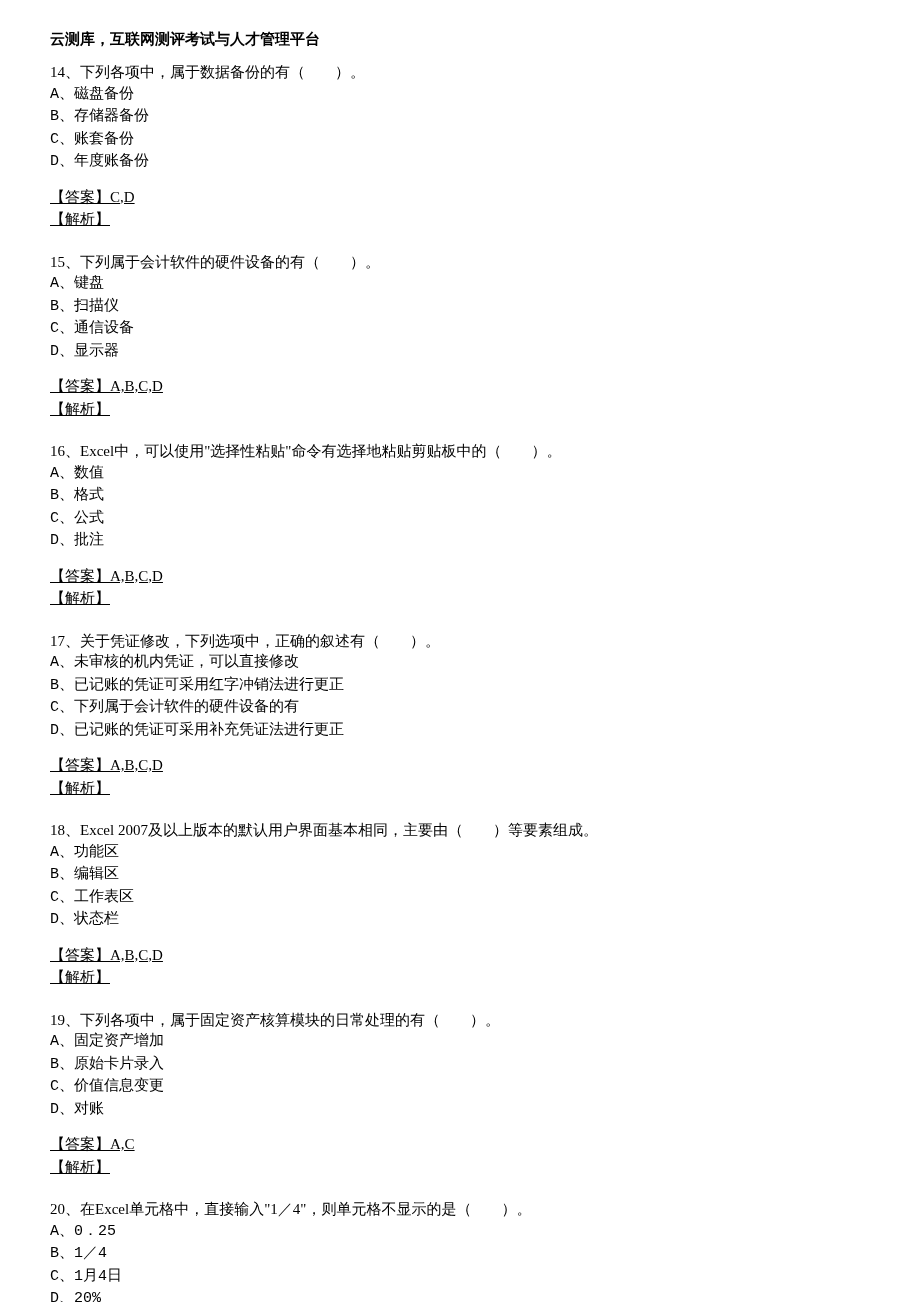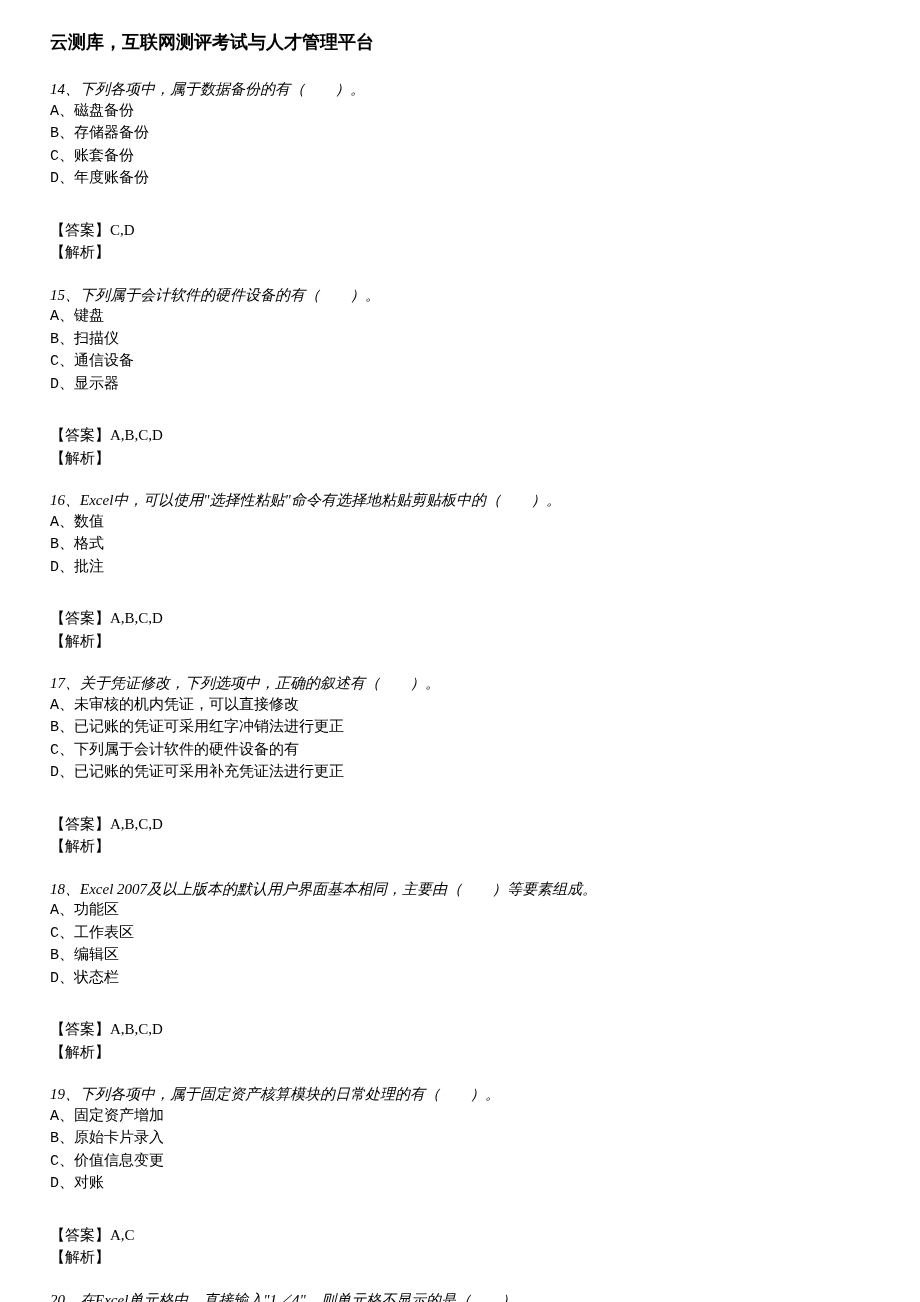--- a/index.html
+++ b/index.html
@@ -9,38 +9,38 @@
       font-size: 15px;
       color: #000;
       background: #fff;
       width: 920px;
     }
     .page {
       padding: 30px 50px 10px 50px;
       box-sizing: border-box;
     }
     .header-title {
-      font-size: 18px;
+      font-size: 15px;
       font-weight: bold;
-      margin-bottom: 24px;
+      margin-bottom: 12px;
     }
     .question-block {
       margin-bottom: 12px;
     }
     .question-stem {
       line-height: 1.5;
-      font-style: italic;
     }
     .option {
       line-height: 1.5;
       font-family: Liberation Mono, monospace;
     }
     .answer-block {
-      margin-top: 28px;
+      margin-top: 12px;
       margin-bottom: 20px;
+      text-decoration: underline;
     }
     .answer-line {
       line-height: 1.5;
     }
   </style>
 </head>
 <body>
 
 <div class="page">
 
@@ -66,42 +66,43 @@
         <div class="option">D、显示器</div>
         <div class="answer-block">
           <div class="answer-line"><span>【答案】</span><span>A,B,C,D</span></div>
           <div class="answer-line">【解析】</div>
         </div>
       </div>
       <div class="question-block">
         <div class="question-stem">16、Excel中，可以使用"选择性粘贴"命令有选择地粘贴剪贴板中的（　　）。</div>
         <div class="option">A、数值</div>
         <div class="option">B、格式</div>
+        <div class="option">C、公式</div>
         <div class="option">D、批注</div>
         <div class="answer-block">
           <div class="answer-line"><span>【答案】</span><span>A,B,C,D</span></div>
           <div class="answer-line">【解析】</div>
         </div>
       </div>
       <div class="question-block">
         <div class="question-stem">17、关于凭证修改，下列选项中，正确的叙述有（　　）。</div>
         <div class="option">A、未审核的机内凭证，可以直接修改</div>
         <div class="option">B、已记账的凭证可采用红字冲销法进行更正</div>
         <div class="option">C、下列属于会计软件的硬件设备的有</div>
         <div class="option">D、已记账的凭证可采用补充凭证法进行更正</div>
         <div class="answer-block">
           <div class="answer-line"><span>【答案】</span><span>A,B,C,D</span></div>
           <div class="answer-line">【解析】</div>
         </div>
       </div>
       <div class="question-block">
         <div class="question-stem">18、Excel 2007及以上版本的默认用户界面基本相同，主要由（　　）等要素组成。</div>
         <div class="option">A、功能区</div>
+        <div class="option">B、编辑区</div>
         <div class="option">C、工作表区</div>
-        <div class="option">B、编辑区</div>
         <div class="option">D、状态栏</div>
         <div class="answer-block">
           <div class="answer-line"><span>【答案】</span><span>A,B,C,D</span></div>
           <div class="answer-line">【解析】</div>
         </div>
       </div>
       <div class="question-block">
         <div class="question-stem">19、下列各项中，属于固定资产核算模块的日常处理的有（　　）。</div>
         <div class="option">A、固定资产增加</div>
         <div class="option">B、原始卡片录入</div>

